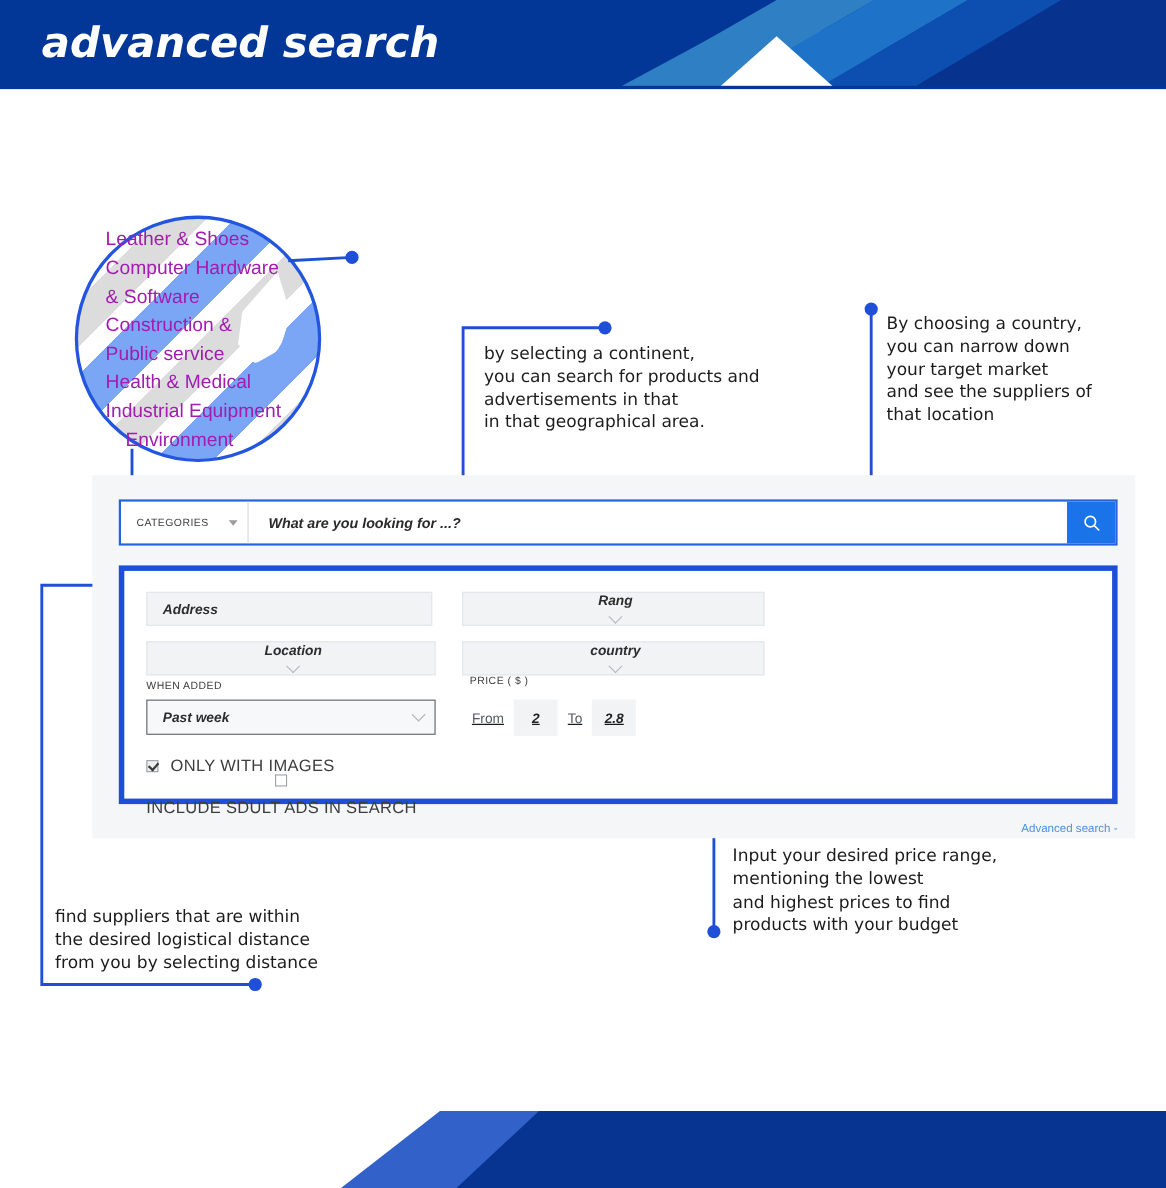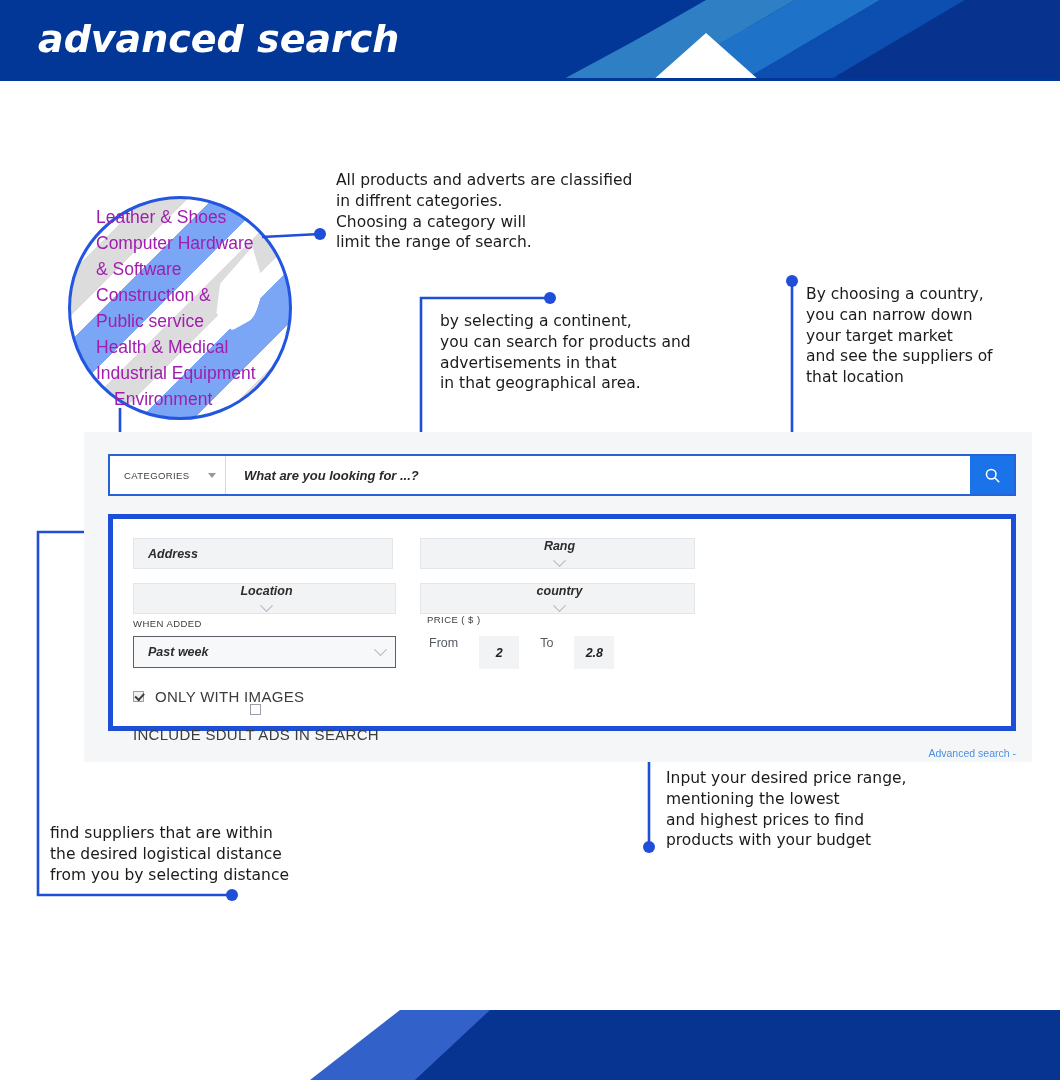--- a/index.html
+++ b/index.html
@@ -112,21 +112,21 @@
   .lbl-when  { left: 20px;  top: 99px; }
   .lbl-price { left: 314px; top: 95px; }
 
   .fld-when {
     position: absolute; left: 20px; top: 117px; width: 263px; height: 32px;
     background: #f7f8f9; border: 1.5px solid #5c5f63;
     display: flex; align-items: center; justify-content: space-between; padding: 0 10px 0 14px;
     font-family: "Liberation Sans", sans-serif; font-size: 12.5px; font-style: italic; font-weight: bold; color: #2d2d2d;
   }
 
-  .price-row { position: absolute; left: 307px; top: 117px; display: flex; gap: 12px; }
+  .price-row { position: absolute; left: 307px; top: 117px; display: flex; align-items: center; gap: 0; text-decoration: underline; }
   .price-word {
     font-family: "Liberation Sans", sans-serif; font-size: 12.5px; color: #555b61; padding: 0 9px;
   }
   .price-box {
     width: 40px; height: 33px; background: #f1f3f5;
     display: flex; align-items: center; justify-content: center;
     font-family: "Liberation Sans", sans-serif; font-size: 12.5px; font-style: italic; font-weight: bold; color: #232323;
   }
 
   .cbrow { position: absolute; display: flex; align-items: center; gap: 11px; }
@@ -212,24 +212,20 @@
       <circle cx="435" cy="581" r="6"></circle>
       <circle cx="457" cy="643" r="6"></circle>
       <circle cx="528" cy="643" r="6"></circle>
       <circle cx="649" cy="847" r="6"></circle>
       <circle cx="140" cy="532" r="6"></circle>
       <circle cx="143" cy="581" r="6"></circle>
       <circle cx="232" cy="895" r="6"></circle>
     </g>
   </svg>
 
-  <div class="ann" style="left:336px; top:170px; width:380px;">All products and adverts are classified
-in diffrent categories.
-Choosing a category will
-limit the range of search.</div>
   <div class="ann" style="left:440px; top:311px; width:330px;">by selecting a continent,
 you can search for products and
 advertisements in that
 in that geographical area.</div>
   <div class="ann" style="left:806px; top:284px; width:250px;">By choosing a country,
 you can narrow down
 your target market
 and see the suppliers of
 that location</div>
   <div class="ann" style="left:666px; top:768px; width:320px;">Input your desired price range,

